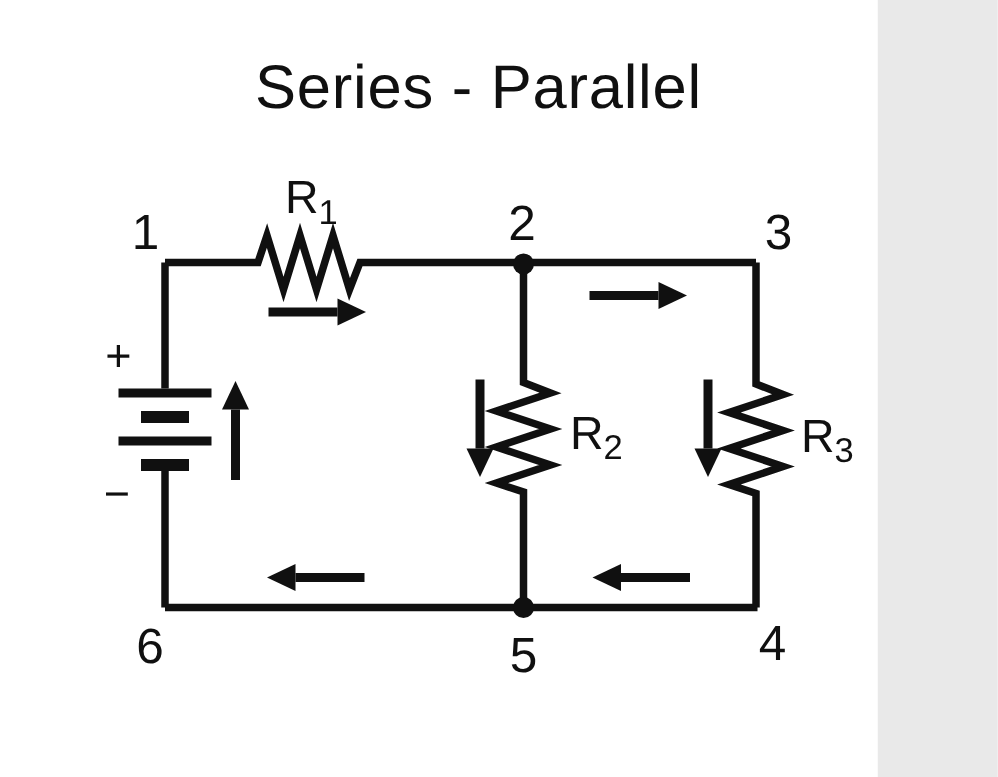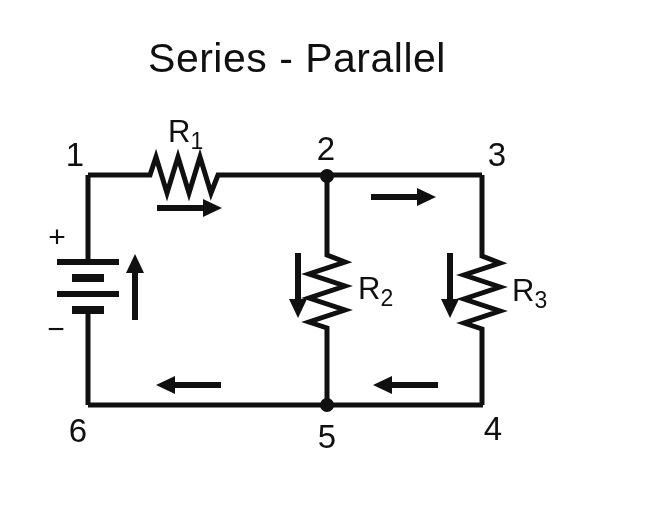--- a/index.html
+++ b/index.html
@@ -2,24 +2,25 @@
 <html><head>
 <meta charset="utf-8">
 <style>
   :root{
     --ink:#101010;
     --bg:#ffffff;
   }
   html,body{margin:0;padding:0;background:#e9e9e9;}
   .canvas{
     position:relative;
-    width:665px;height:518px;
+    width:563px;height:518px;
     background:var(--bg);
     overflow:hidden;
     font-family:"Liberation Sans","DejaVu Sans",sans-serif;
+    padding-left:22px;
   }
   svg{display:block;}
   svg text{
     fill:var(--ink);
     font-family:"Liberation Sans","DejaVu Sans",sans-serif;
   }
   .title-text{font-size:41px;letter-spacing:0.5px;}
   .node-label{font-size:33px;}
   .comp-label{font-size:31px;}
   .comp-label .sub{font-size:23px;}

